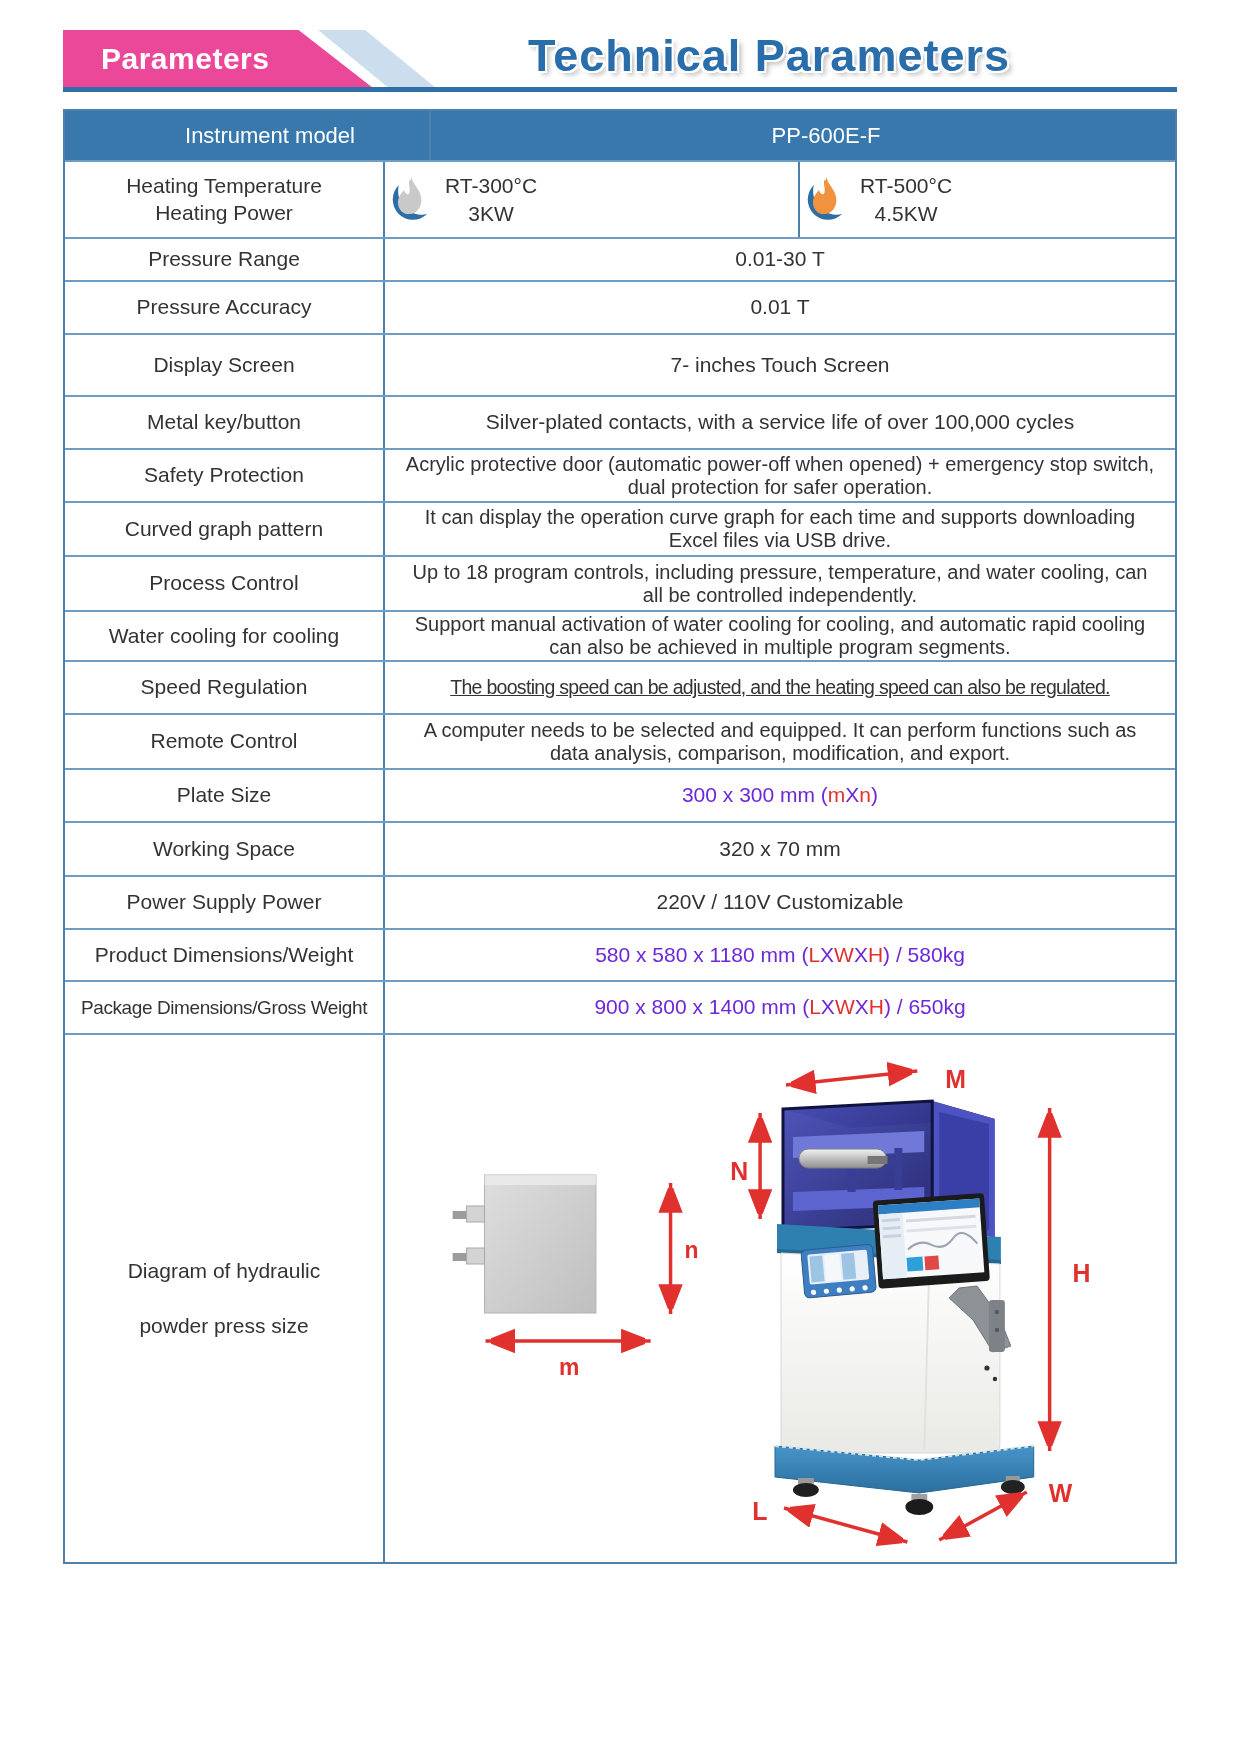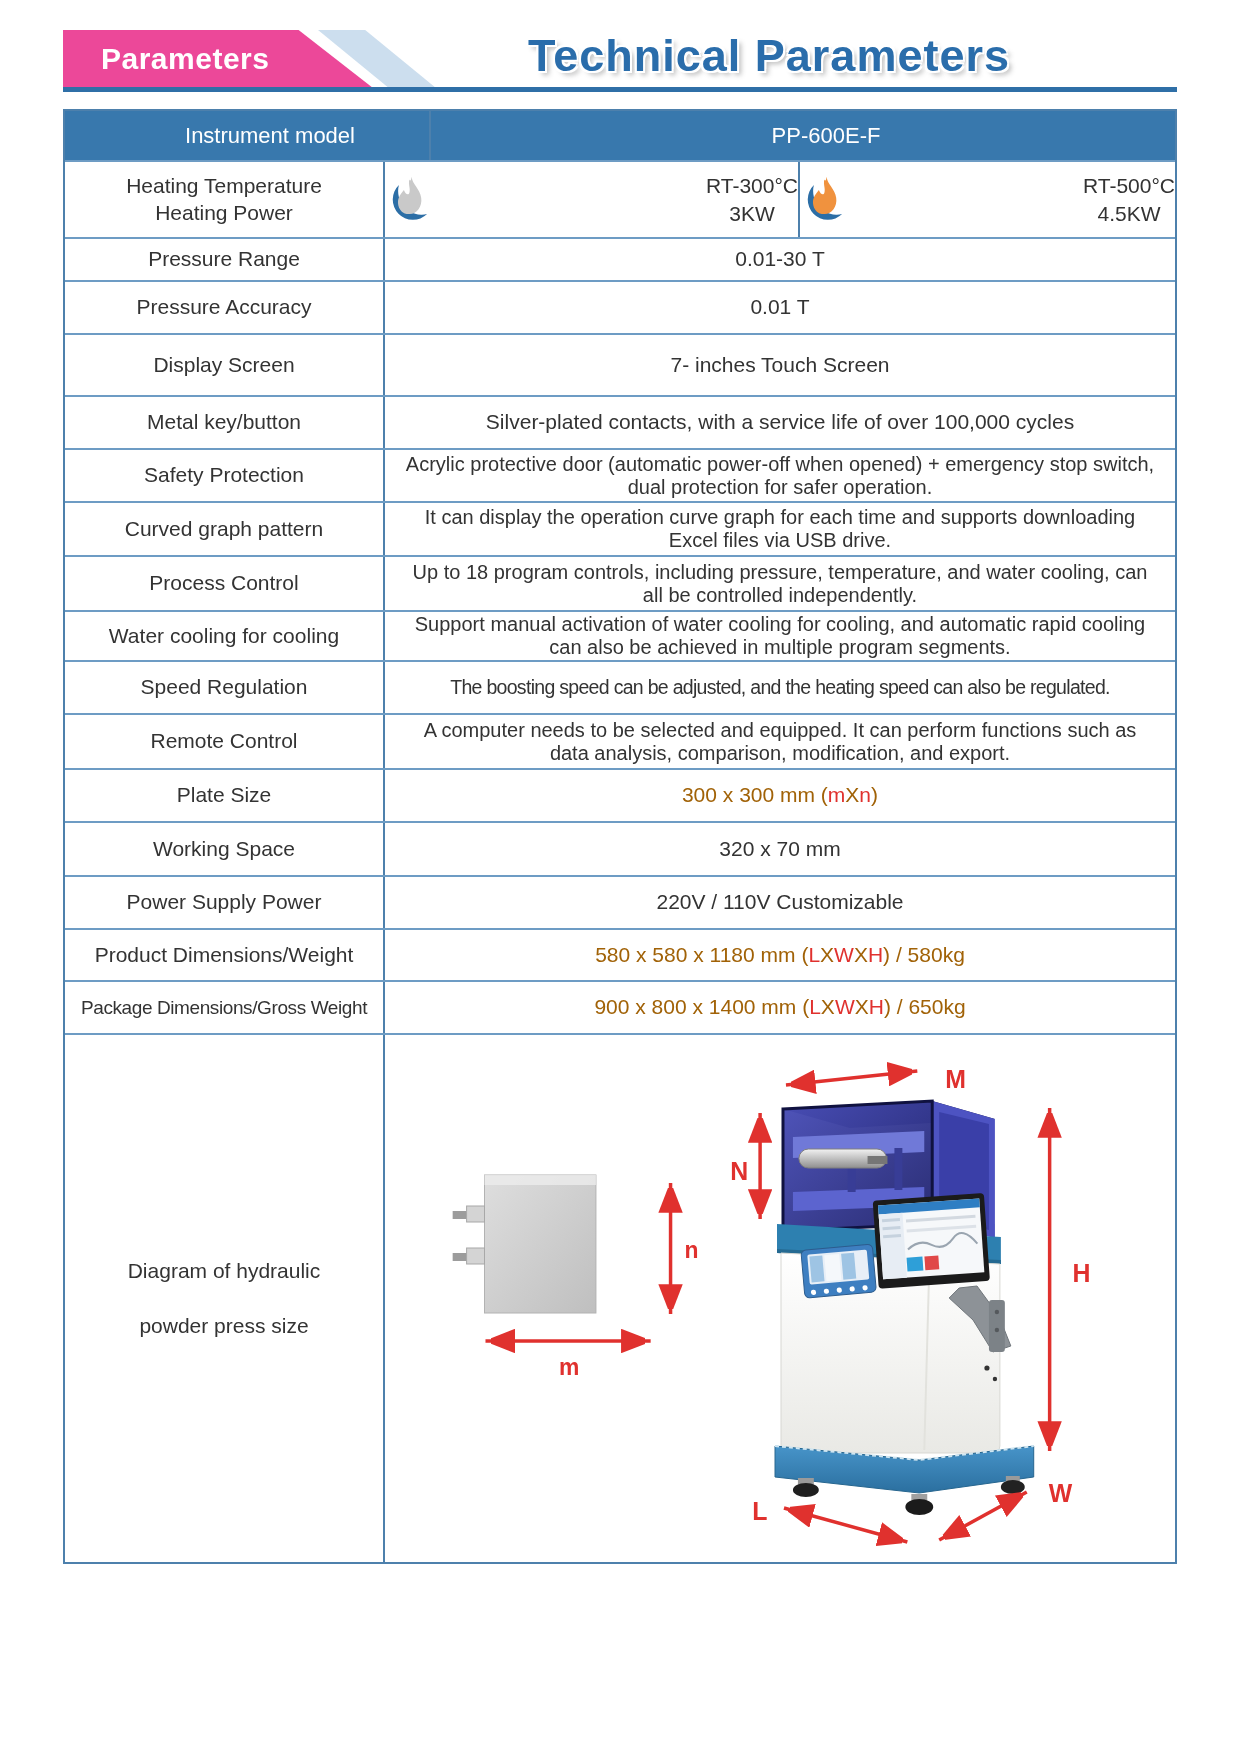--- a/index.html
+++ b/index.html
@@ -54,27 +54,27 @@
   }
   .td-v {
     flex: 1;
     display: flex; align-items: center; justify-content: center;
     text-align: center; color: #333; font-size: 21px; line-height: 1.15;
     padding: 0 18px;
   }
   .tr-head { background: #3878ad; }
   .tr-head .td-l, .tr-head .td-v { color: #ffffff; font-size: 22px; margin-left: 46px; }
   .squeeze  { font-size: 19px; letter-spacing: -0.4px; }
-  .squeeze2 { font-size: 19.5px; letter-spacing: -0.7px; }
-  .seg-k { color: #a16207; }
+  .squeeze2 { font-size: 19.5px; letter-spacing: -0.7px; text-decoration: underline; }
+  .seg-k { color: #6d28d9; }
   .seg-r { color: #e0312e; }
   
   .heat-val { padding: 0; align-items: stretch; }
   .half {
-    display: flex; align-items: center; justify-content: space-between; gap: 24px;
+    display: flex; align-items: center; justify-content: flex-start; gap: 14px;
     flex: 0 0 413px;
   }
   .half + .half { border-left: 2px solid #4d80ac; flex: 1; }
   .heat-text { text-align: center; font-size: 21px; line-height: 1.3; color: #333; }
   .flame { width: 46px; height: 50px; }
   
   .diag-label-line1 { margin-bottom: 28px; }
   .diag-cell { position: relative; padding: 0; }
   .diag-svg { position: absolute; left: 0; top: 0; width: 100%; height: 100%; }
   .arrow-lbl { font-family: "Liberation Sans", sans-serif; font-weight: bold; fill: #e0312e; }

